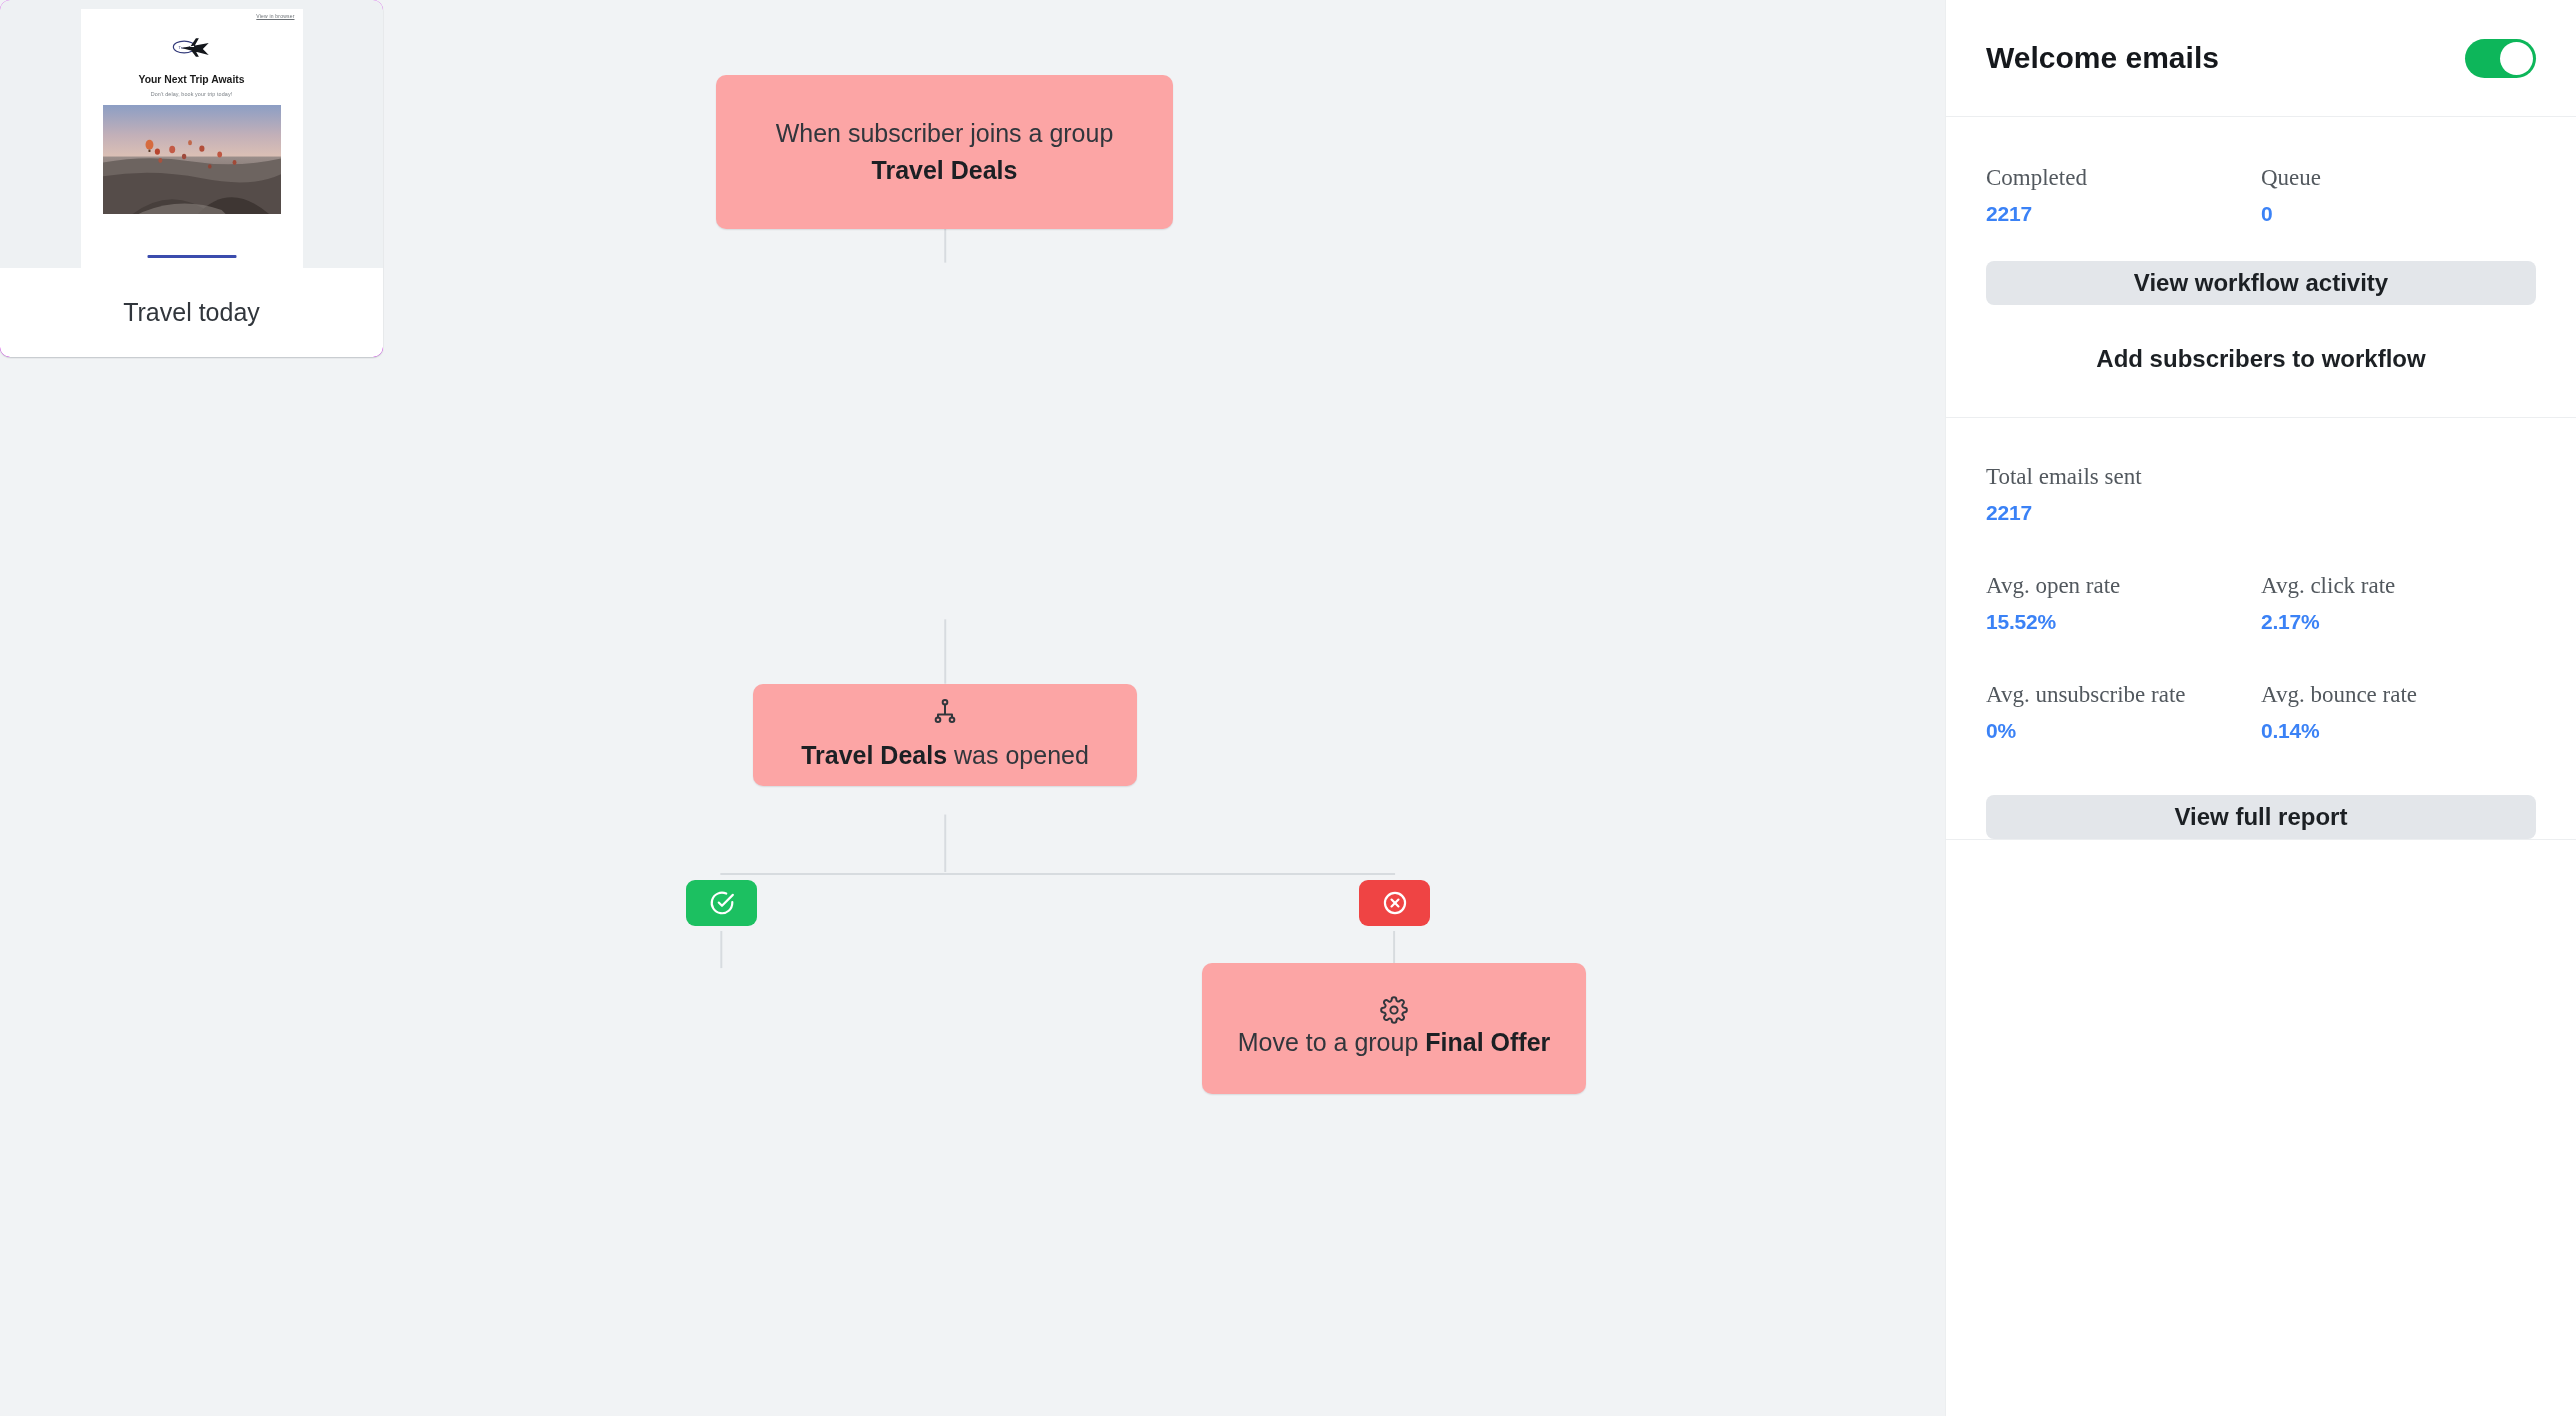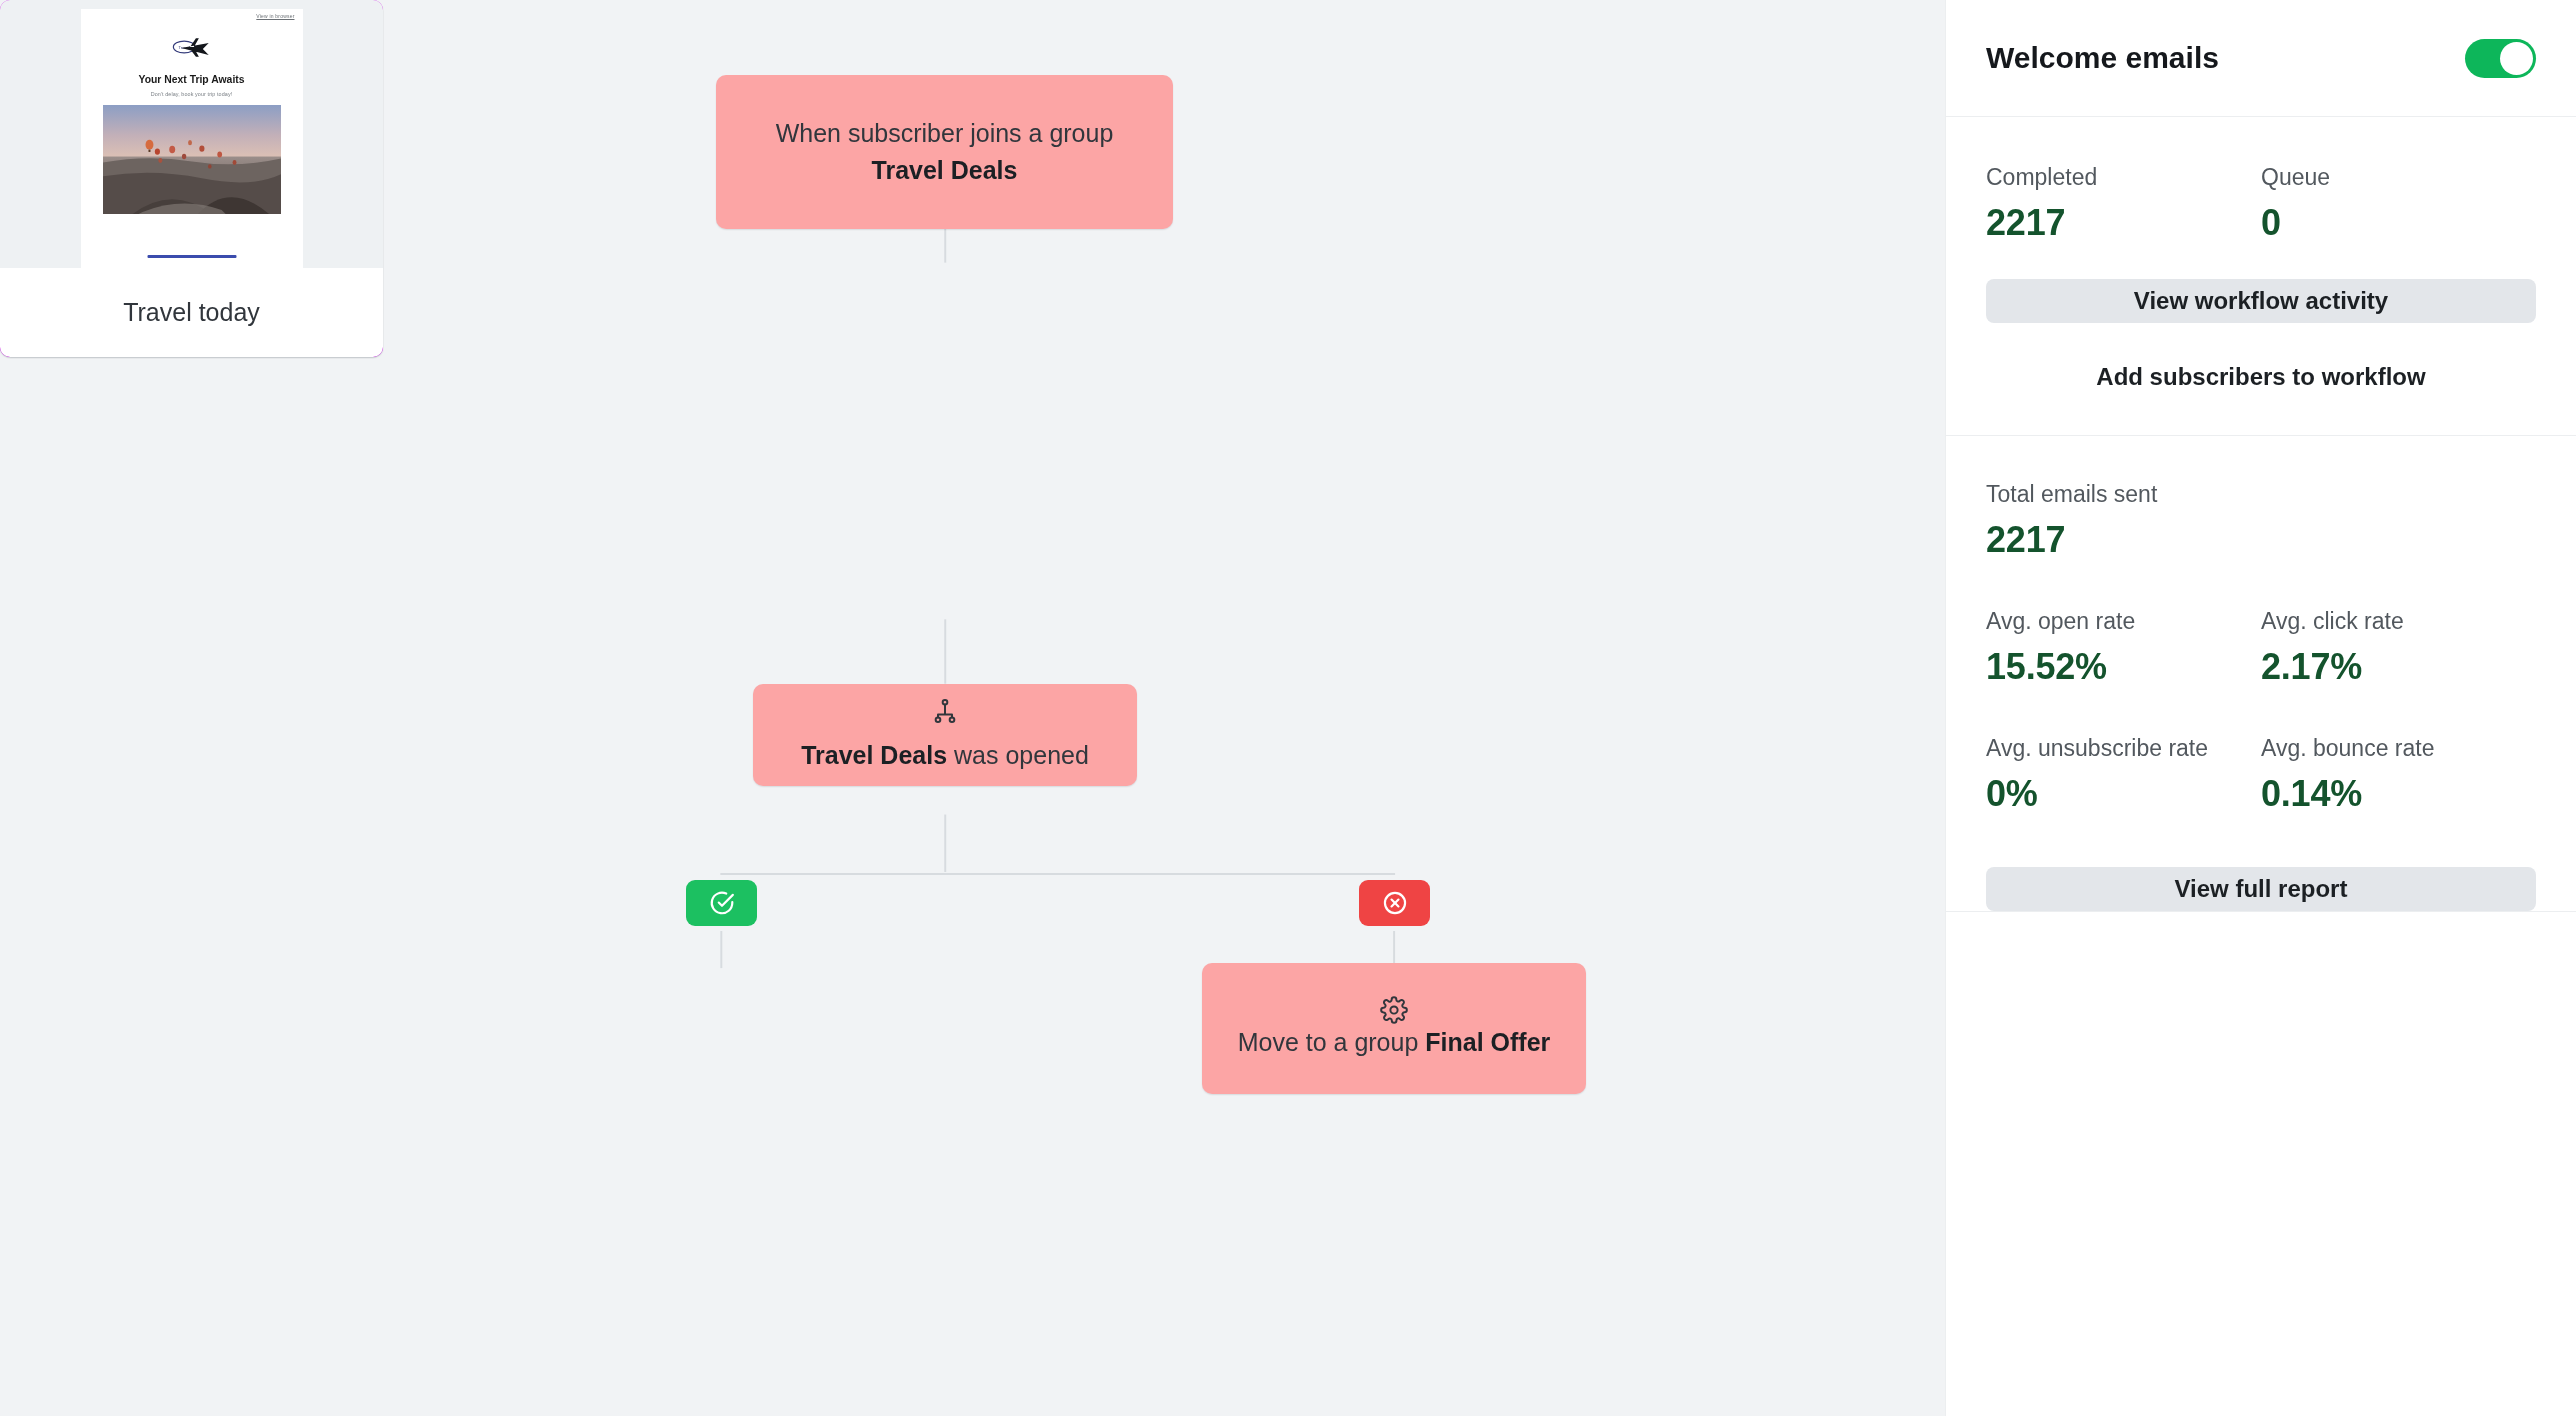--- a/index.html
+++ b/index.html
@@ -154,22 +154,22 @@
     position: absolute; right: 3px; top: 3px;
     width: 33px; height: 33px; border-radius: 50%; background: #fff;
   }
 
   .panel-sec { padding: 0 40px; border-bottom: 1px solid #eceef0; }
   .sec-a { padding-top: 46px; padding-bottom: 44px; }
   .sec-b { padding-top: 44px; }
 
   .stat-grid { display: flex; }
   .stat { flex: 1; }
-  .stat-label { font-size: 23px; color: #52585e; line-height: 1.3; }
-  .stat-value { font-size: 36px; font-weight: 700; color: #14532d; margin-top: 9px; letter-spacing: -0.2px; }
+  .stat-label { font-size: 23px; color: #52585e; line-height: 1.3; font-family: Liberation Serif, serif; }
+  .stat-value { font-size: 21px; font-weight: 700; color: #3b82f6; margin-top: 9px; letter-spacing: -0.2px; }
 
   .btn-grey {
     display: block; width: 100%; height: 44px;
     background: #e3e6ea; border: none; border-radius: 8px;
     font-family: inherit; font-size: 24px; font-weight: 700; color: #1c2024;
     cursor: pointer; margin-top: 35px;
   }
   .btn-link {
     display: block; width: 100%; background: none; border: none;
     font-family: inherit; font-size: 24px; font-weight: 700; color: #1c2024;

